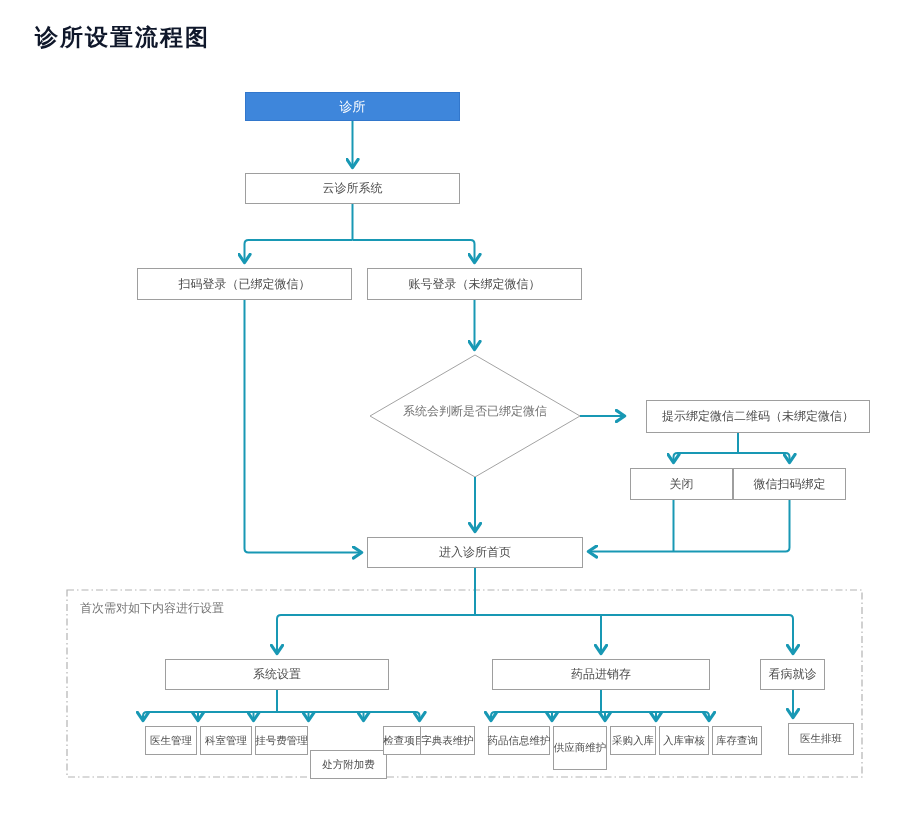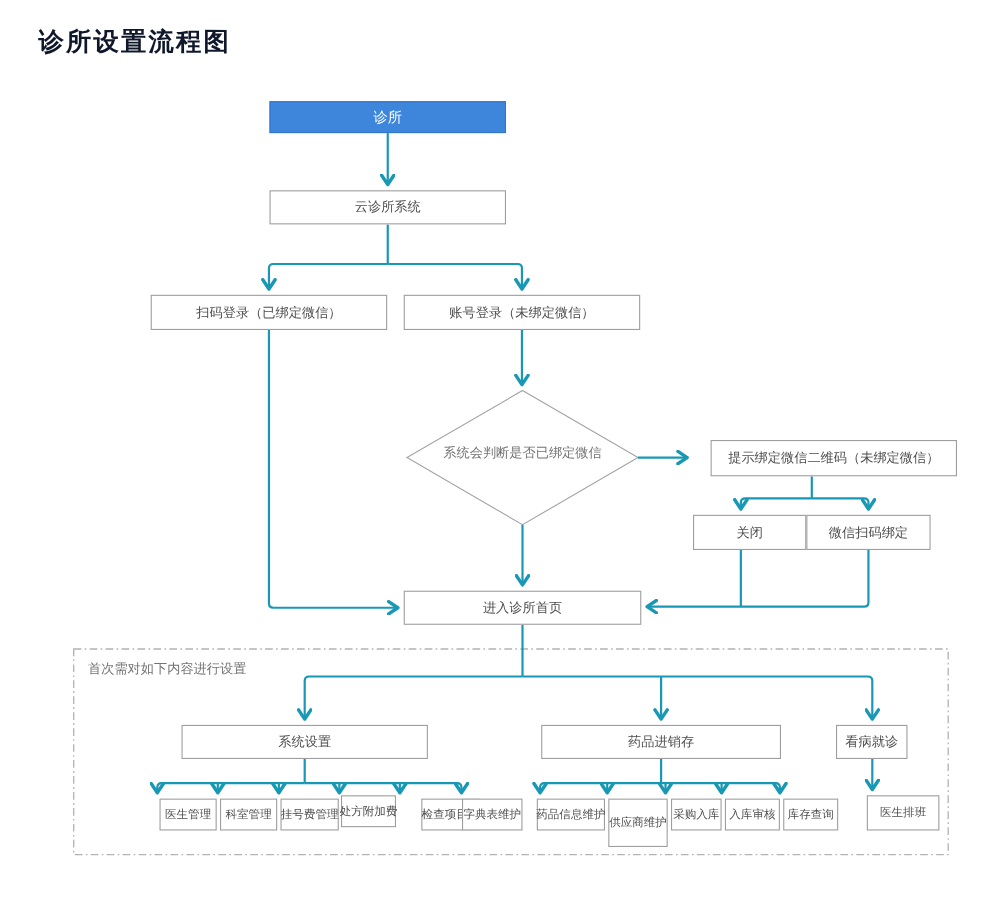--- a/index.html
+++ b/index.html
@@ -116,21 +116,21 @@
 
   <div class="node" style="left:165px;top:659px;width:224px;height:31px;">系统设置</div>
 
   <div class="node" style="left:492px;top:659px;width:218px;height:31px;">药品进销存</div>
 
   <div class="node" style="left:760px;top:659px;width:65px;height:31px;">看病就诊</div>
 
   <div class="node small" style="left:117px;top:726px;width:52px;height:29px;">医生管理</div>
   <div class="node small" style="left:172px;top:726px;width:52px;height:29px;">科室管理</div>
   <div class="node small" style="left:227px;top:726px;width:53px;height:29px;">挂号费管理</div>
-  <div class="node small" style="left:282px;top:723px;width:50px;height:29px;">处方附加费</div>
+  <div class="node small" style="left:282px;top:750px;width:77px;height:29px;">处方附加费</div>
   <div class="node small" style="left:355px;top:726px;width:53px;height:29px;">检查项目费</div>
   <div class="node small" style="left:392px;top:726px;width:55px;height:29px;">字典表维护</div>
 
   <div class="node small" style="left:460px;top:726px;width:62px;height:29px;">药品信息维护</div>
   <div class="node small" style="left:525px;top:726px;width:54px;height:44px;">供应商维护</div>
   <div class="node small" style="left:582px;top:726px;width:46px;height:29px;">采购入库</div>
   <div class="node small" style="left:631px;top:726px;width:50px;height:29px;">入库审核</div>
   <div class="node small" style="left:684px;top:726px;width:50px;height:29px;">库存查询</div>
 
   <div class="node small" style="left:760px;top:723px;width:66px;height:32px;">医生排班</div>

